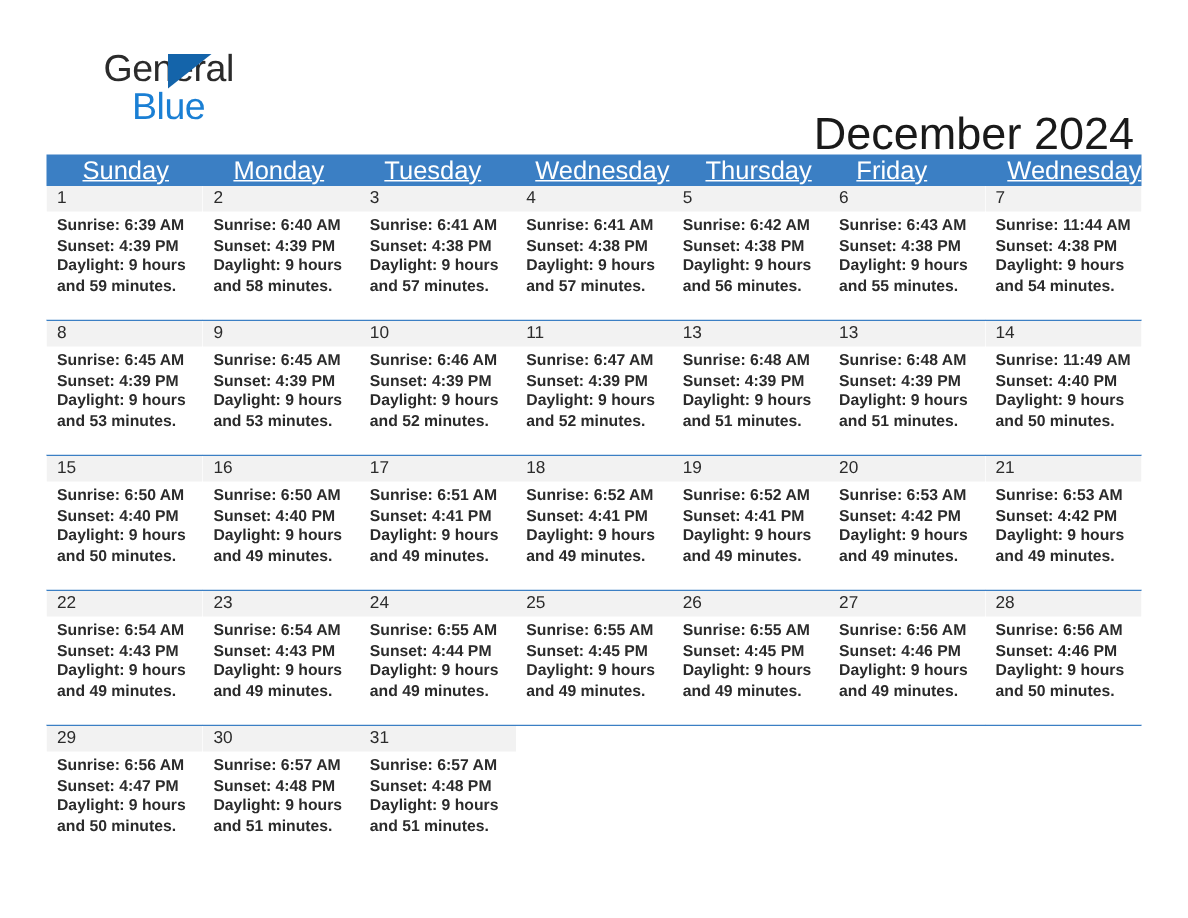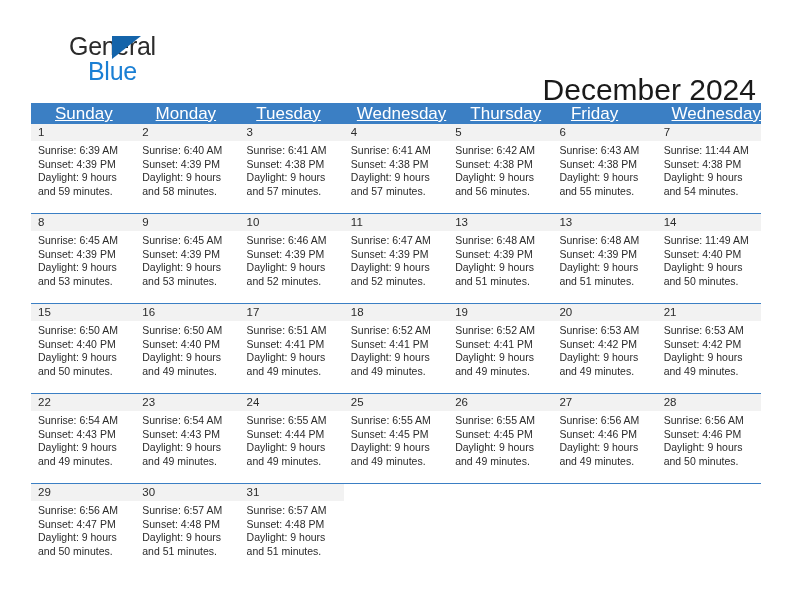--- a/index.html
+++ b/index.html
@@ -148,20 +148,21 @@
   .day-cell.empty .day-num {
     background: #ffffff;
   }
 
   .day-info {
     padding: 3px 5px 0 7px;
     font-size: 10.5px;
     line-height: 13.6px;
     color: #2b2b2b;
     box-sizing: border-box;
+    font-weight: bold;
   }
   .day-info div {
     white-space: nowrap;
   }
 </style>
 </head>
 <body>
 
 <div class="page">
 

